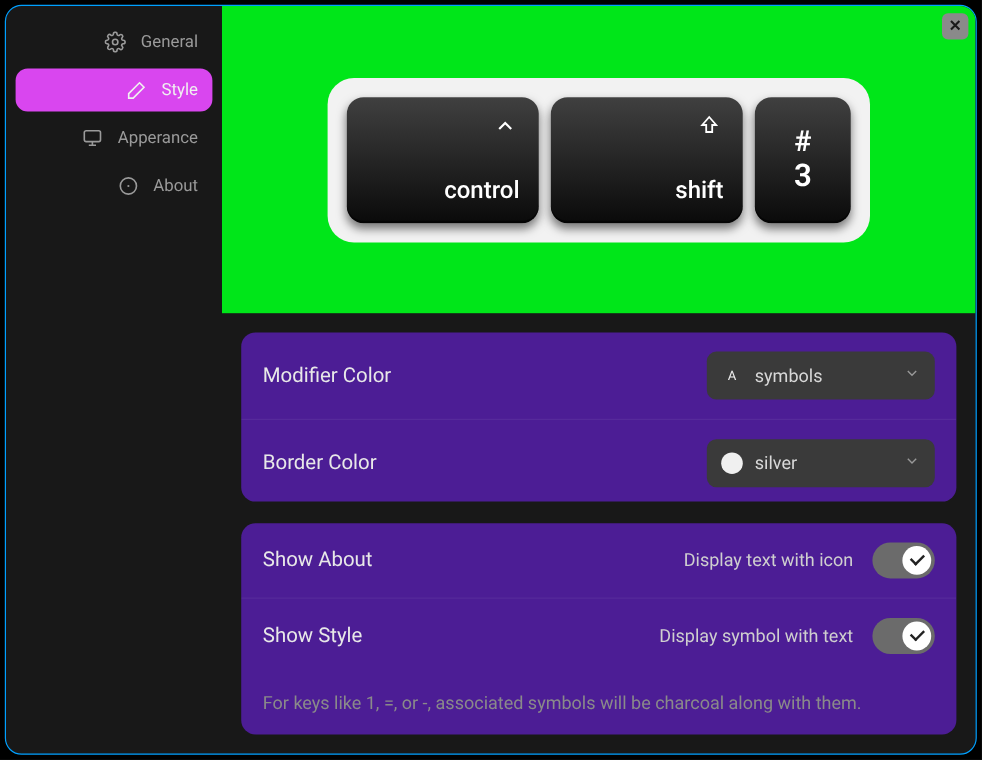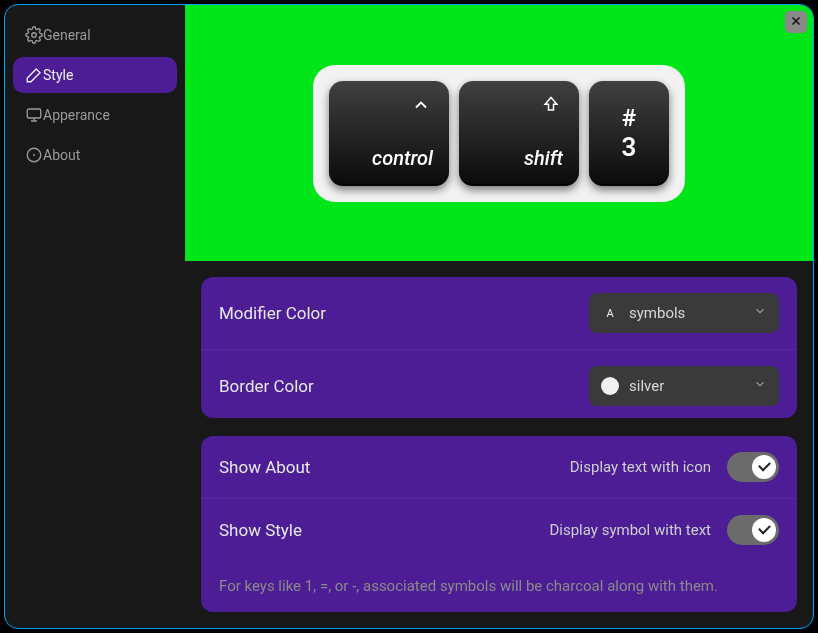--- a/index.html
+++ b/index.html
@@ -23,28 +23,30 @@
   .sidebar {
     width: 180px;
     padding: 12px 8px;
     display: flex;
     flex-direction: column;
     gap: 4px;
   }
   .sidebar-item {
     display: flex;
     align-items: center;
+    gap: 12px;
     padding: 9px 12px;
     border-radius: 10px;
     color: #9a9a9a;
     font-size: 14px;
     cursor: pointer;
+    justify-content: flex-end;
   }
   .sidebar-item.active {
-    background: #4c1d95;
+    background: #d946ef;
     color: #f0f0f0;
   }
   .sidebar-item .icon {
     width: 18px;
     height: 18px;
     display: flex;
     align-items: center;
     justify-content: center;
     flex-shrink: 0;
   }
@@ -91,23 +93,22 @@
     box-shadow: inset 0 -2px 0 rgba(0,0,0,0.6), 0 4px 8px rgba(0,0,0,0.5);
     color: #fff;
     display: flex;
     flex-direction: column;
     align-items: center;
     justify-content: flex-end;
     padding: 12px 16px 16px;
     position: relative;
   }
   .key-wide {
-    width: 120px;
+    width: 160px;
     height: 105px;
-    font-style: italic;
   }
   .key-square {
     width: 80px;
     height: 105px;
     justify-content: center;
     padding: 12px;
   }
   .key-icon-row {
     position: absolute;
     top: 14px;

